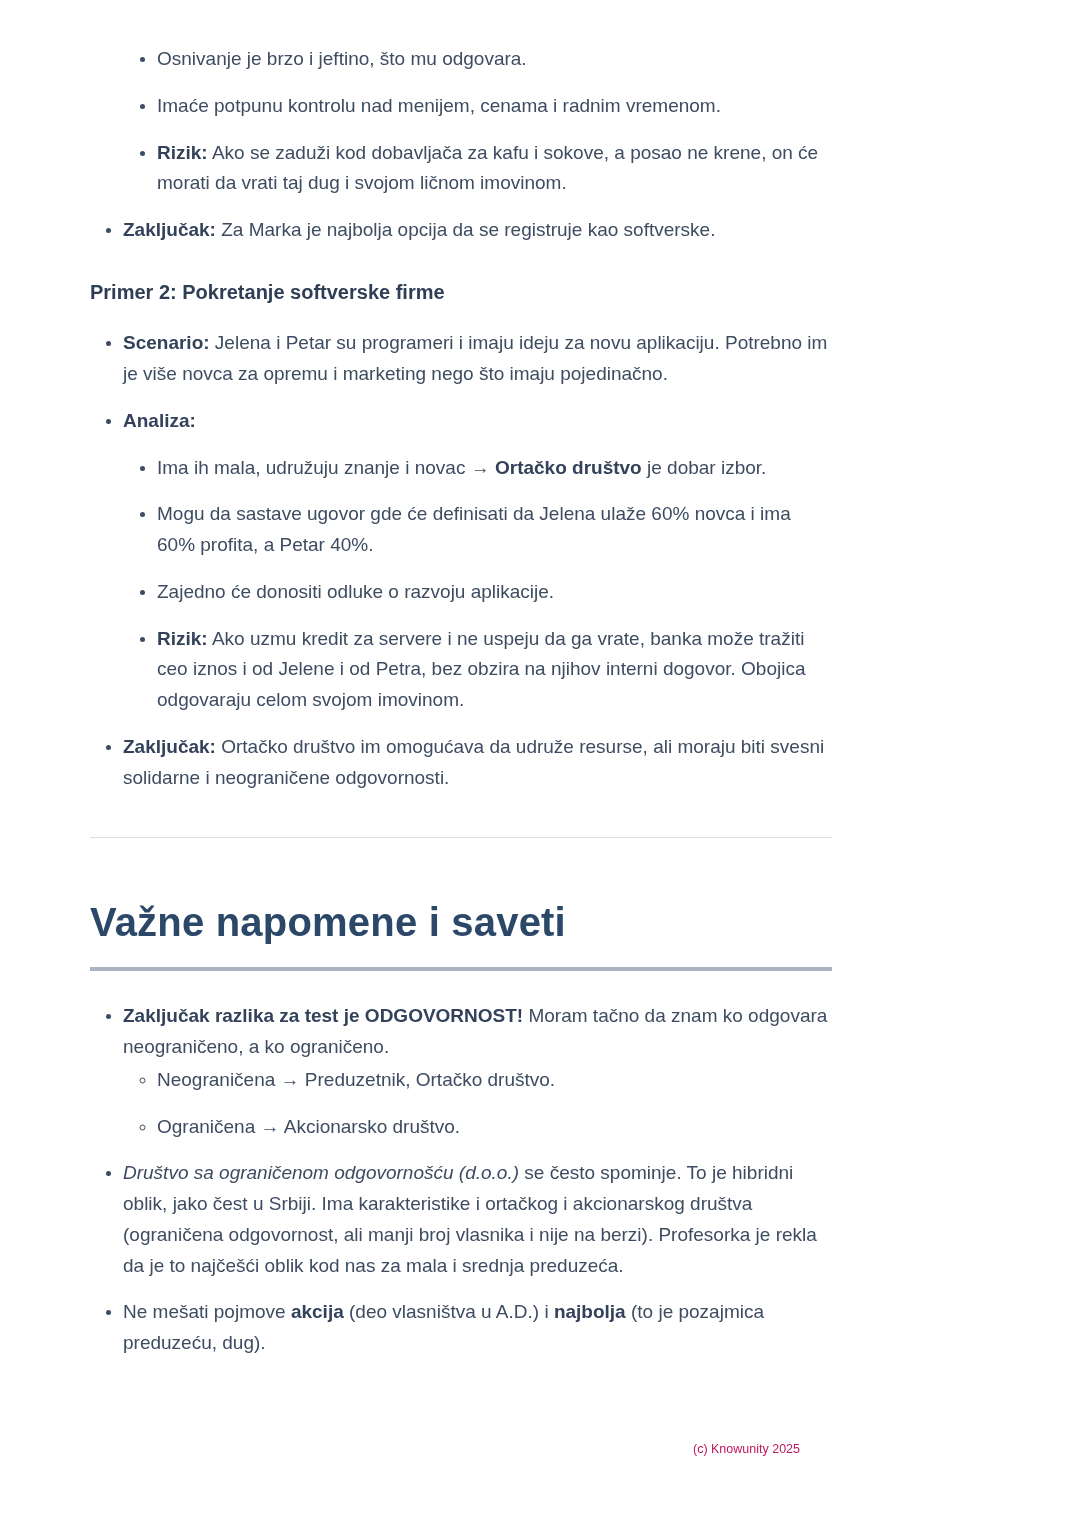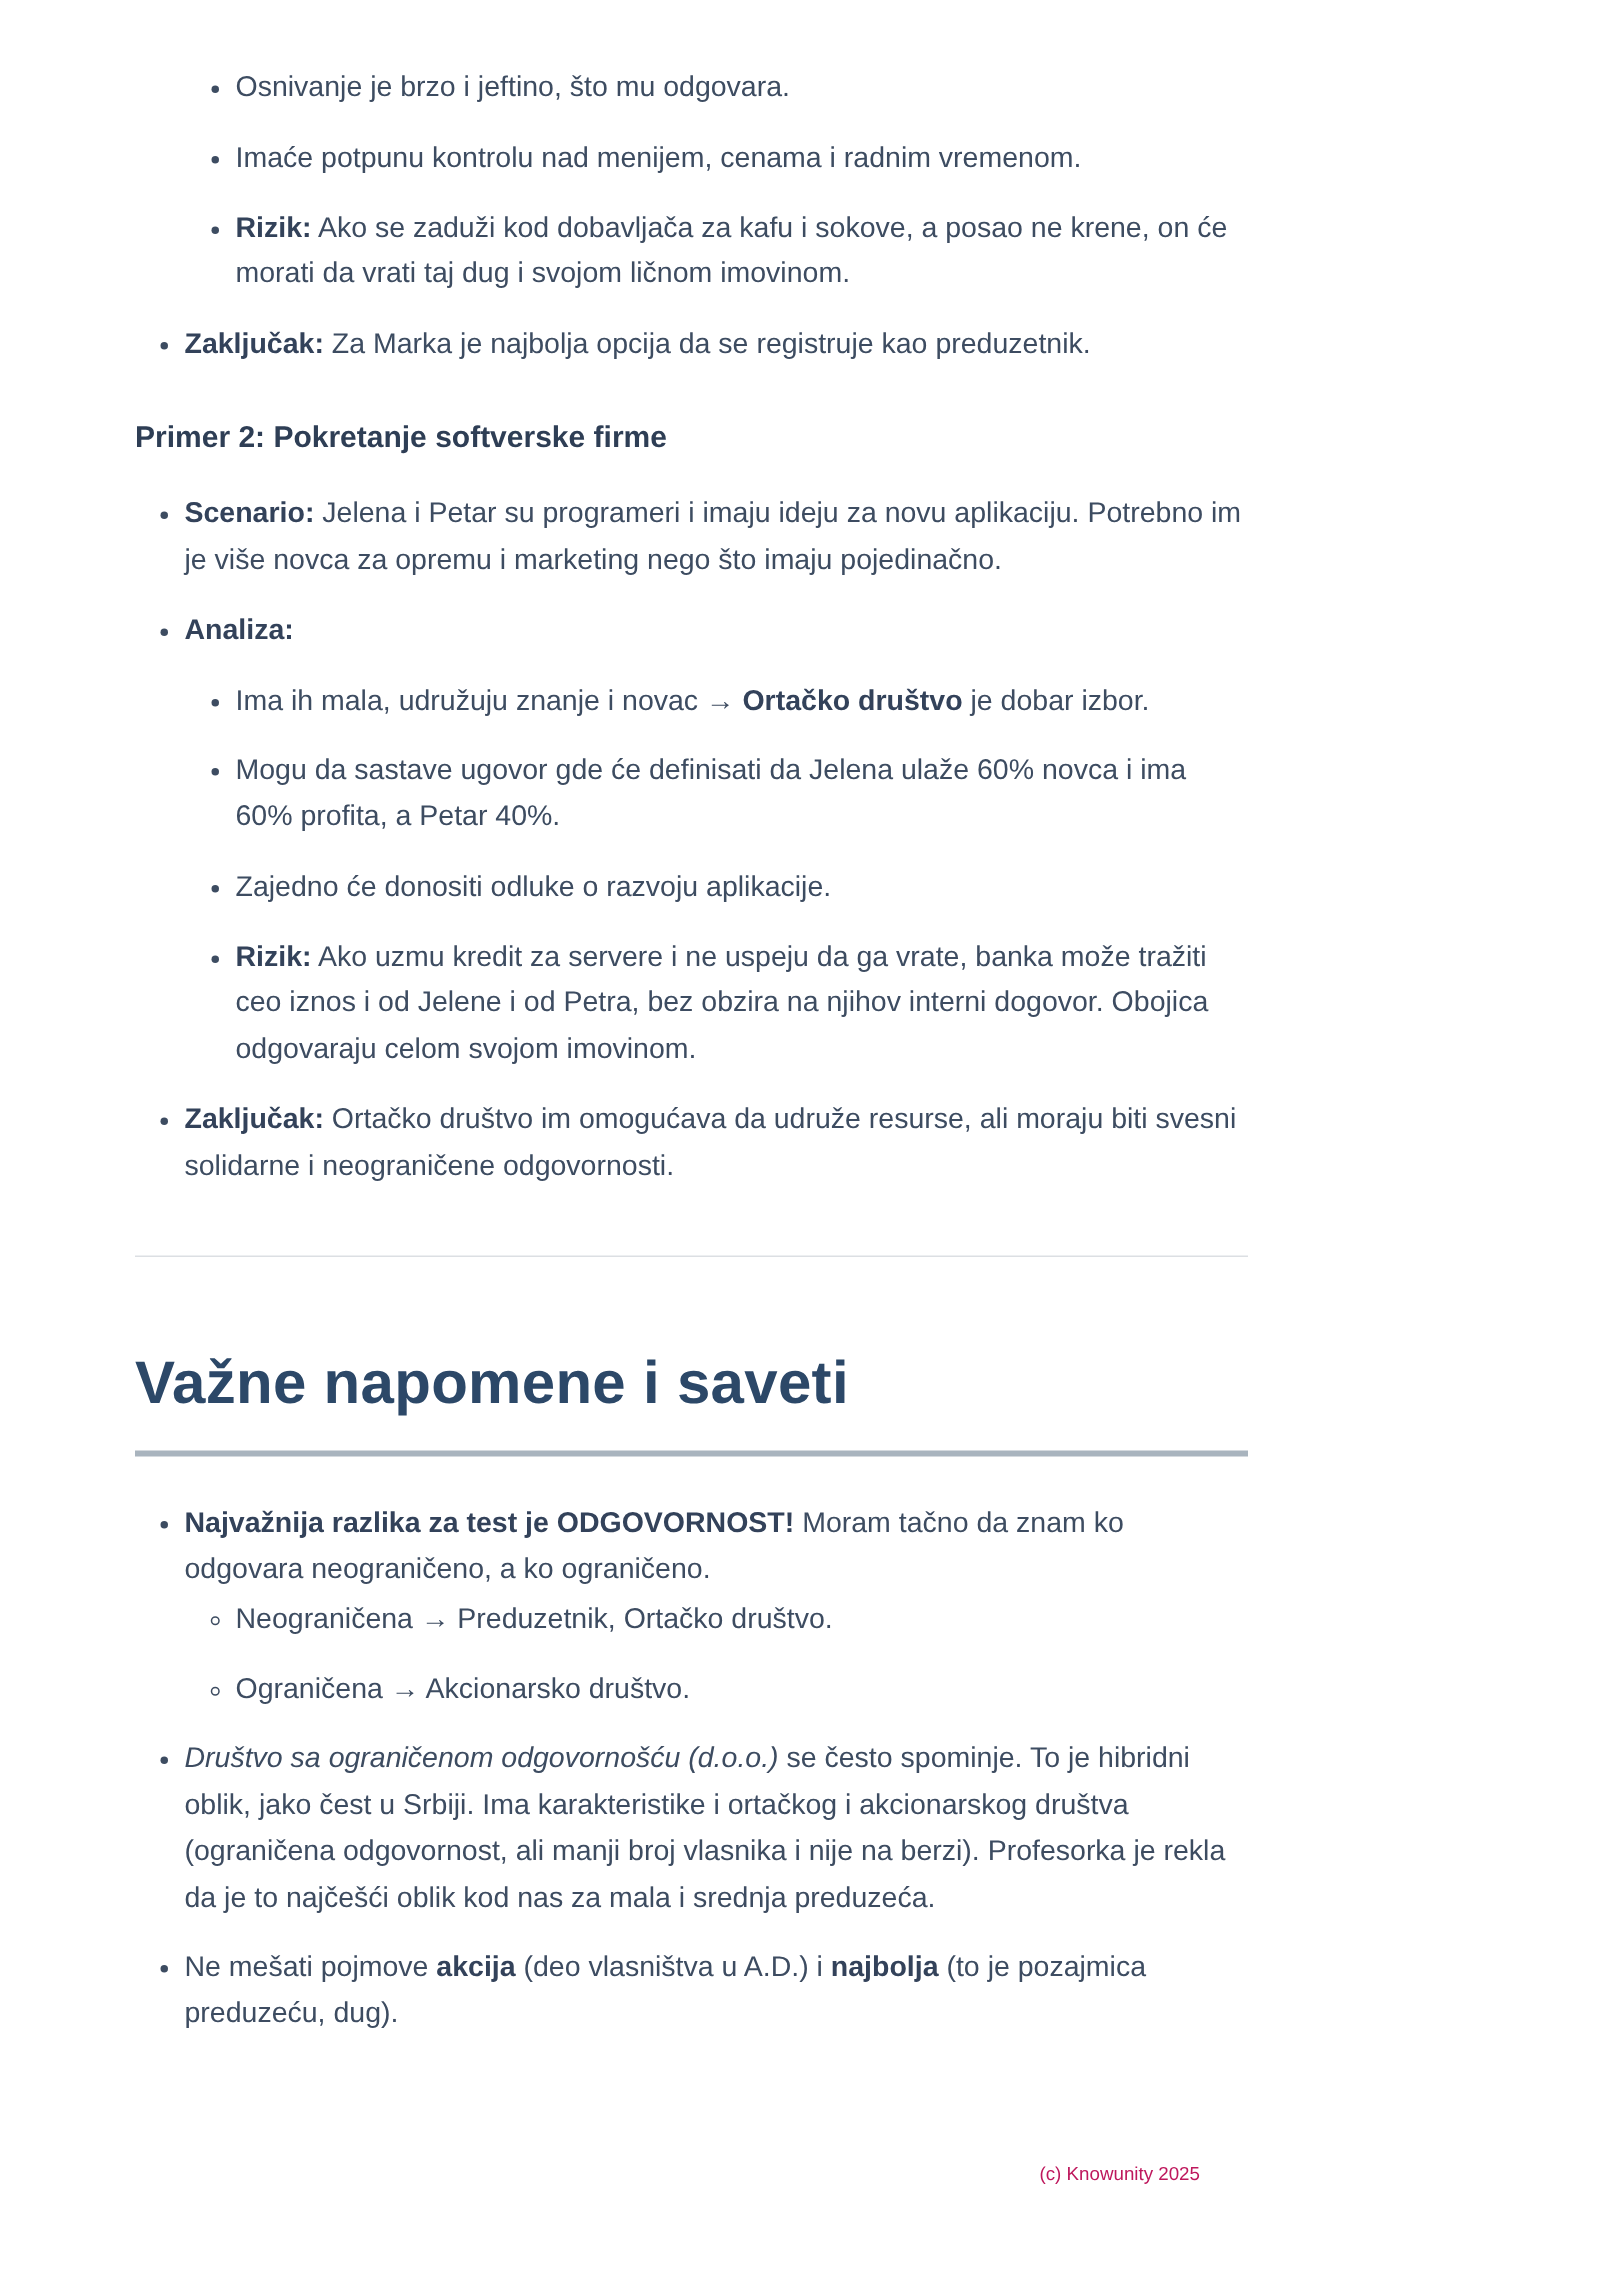--- a/index.html
+++ b/index.html
@@ -86,21 +86,21 @@
 
   <main class="content">
 
     <ul class="lvl2">
       <li><span>Osnivanje je brzo i jeftino, što mu odgovara.</span></li>
       <li><span>Imaće potpunu kontrolu nad menijem, cenama i radnim vremenom.</span></li>
       <li><strong>Rizik:</strong><span> Ako se zaduži kod dobavljača za kafu i sokove, a posao ne krene, on će morati da vrati taj dug i svojom ličnom imovinom.</span></li>
     </ul>
 
     <ul class="lvl1">
-      <li><strong>Zaključak:</strong><span> Za Marka je najbolja opcija da se registruje kao preduzetnik.</span></li>
+      <li><strong>Zaključak:</strong><span> Za Marka je najbolja opcija da se registruje kao softverske.</span></li>
     </ul>
 
     <h3 class="sub-heading">Primer 2: Pokretanje softverske firme</h3>
 
     <ul class="lvl1">
       <li><strong>Scenario:</strong><span> Jelena i Petar su programeri i imaju ideju za novu aplikaciju. Potrebno im je više novca za opremu i marketing nego što imaju pojedinačno.</span></li>
       <li>
         <strong>Analiza:</strong>
         <ul class="nested">
           <li><span>Ima ih mala, udružuju znanje i novac → </span><strong>Ortačko društvo</strong><span> je dobar izbor.</span></li>
@@ -111,21 +111,21 @@
       </li>
       <li><strong>Zaključak:</strong><span> Ortačko društvo im omogućava da udruže resurse, ali moraju biti svesni solidarne i neograničene odgovornosti.</span></li>
     </ul>
 
     <hr class="divider">
 
     <h1 class="section-title">Važne napomene i saveti</h1>
 
     <ul class="lvl1">
       <li>
-        <strong>Najvažnija razlika za test je ODGOVORNOST!</strong><span> Moram tačno da znam ko odgovara neograničeno, a ko ograničeno.</span>
+        <strong>Zaključak razlika za test je ODGOVORNOST!</strong><span> Moram tačno da znam ko odgovara neograničeno, a ko ograničeno.</span>
         <ul class="circle">
           <li><span>Neograničena → Preduzetnik, Ortačko društvo.</span></li>
           <li><span>Ograničena → Akcionarsko društvo.</span></li>
         </ul>
       </li>
       <li><em>Društvo sa ograničenom odgovornošću (d.o.o.)</em><span> se često spominje. To je hibridni oblik, jako čest u Srbiji. Ima karakteristike i ortačkog i akcionarskog društva (ograničena odgovornost, ali manji broj vlasnika i nije na berzi). Profesorka je rekla da je to najčešći oblik kod nas za mala i srednja preduzeća.</span></li>
       <li><span>Ne mešati pojmove </span><strong>akcija</strong><span> (deo vlasništva u A.D.) i </span><strong>najbolja</strong><span> (to je pozajmica preduzeću, dug).</span></li>
     </ul>
 
   </main>

